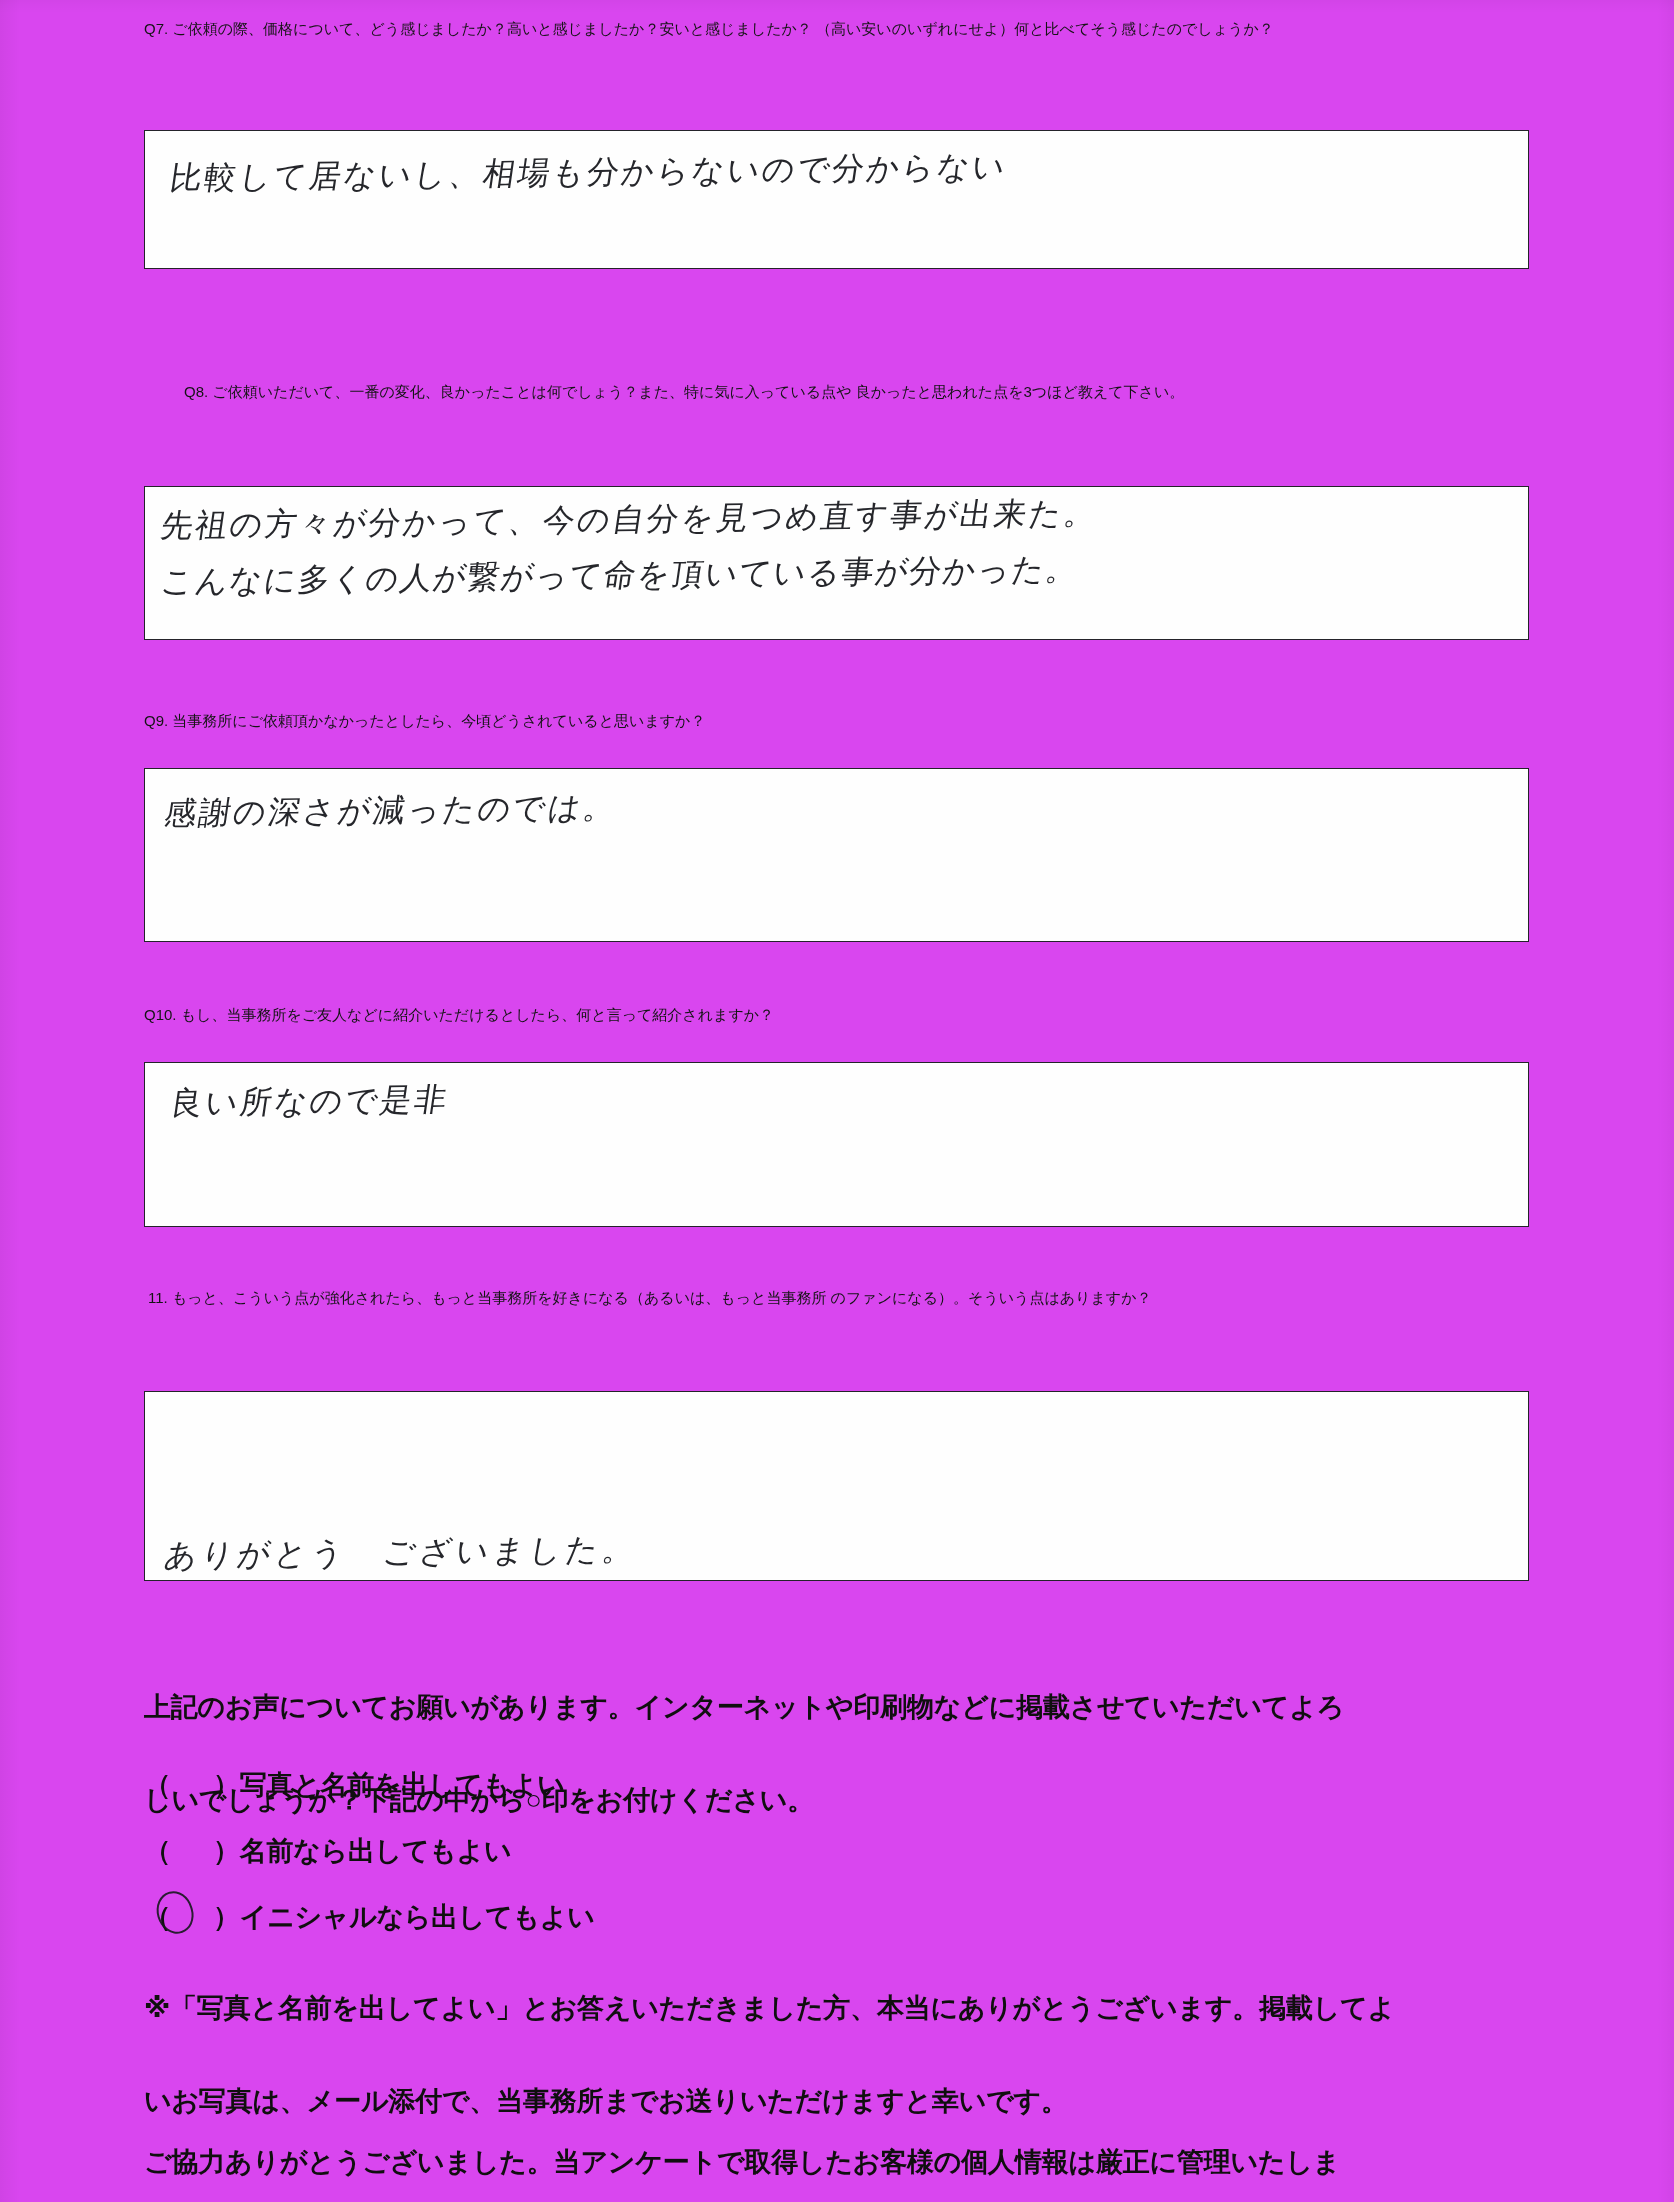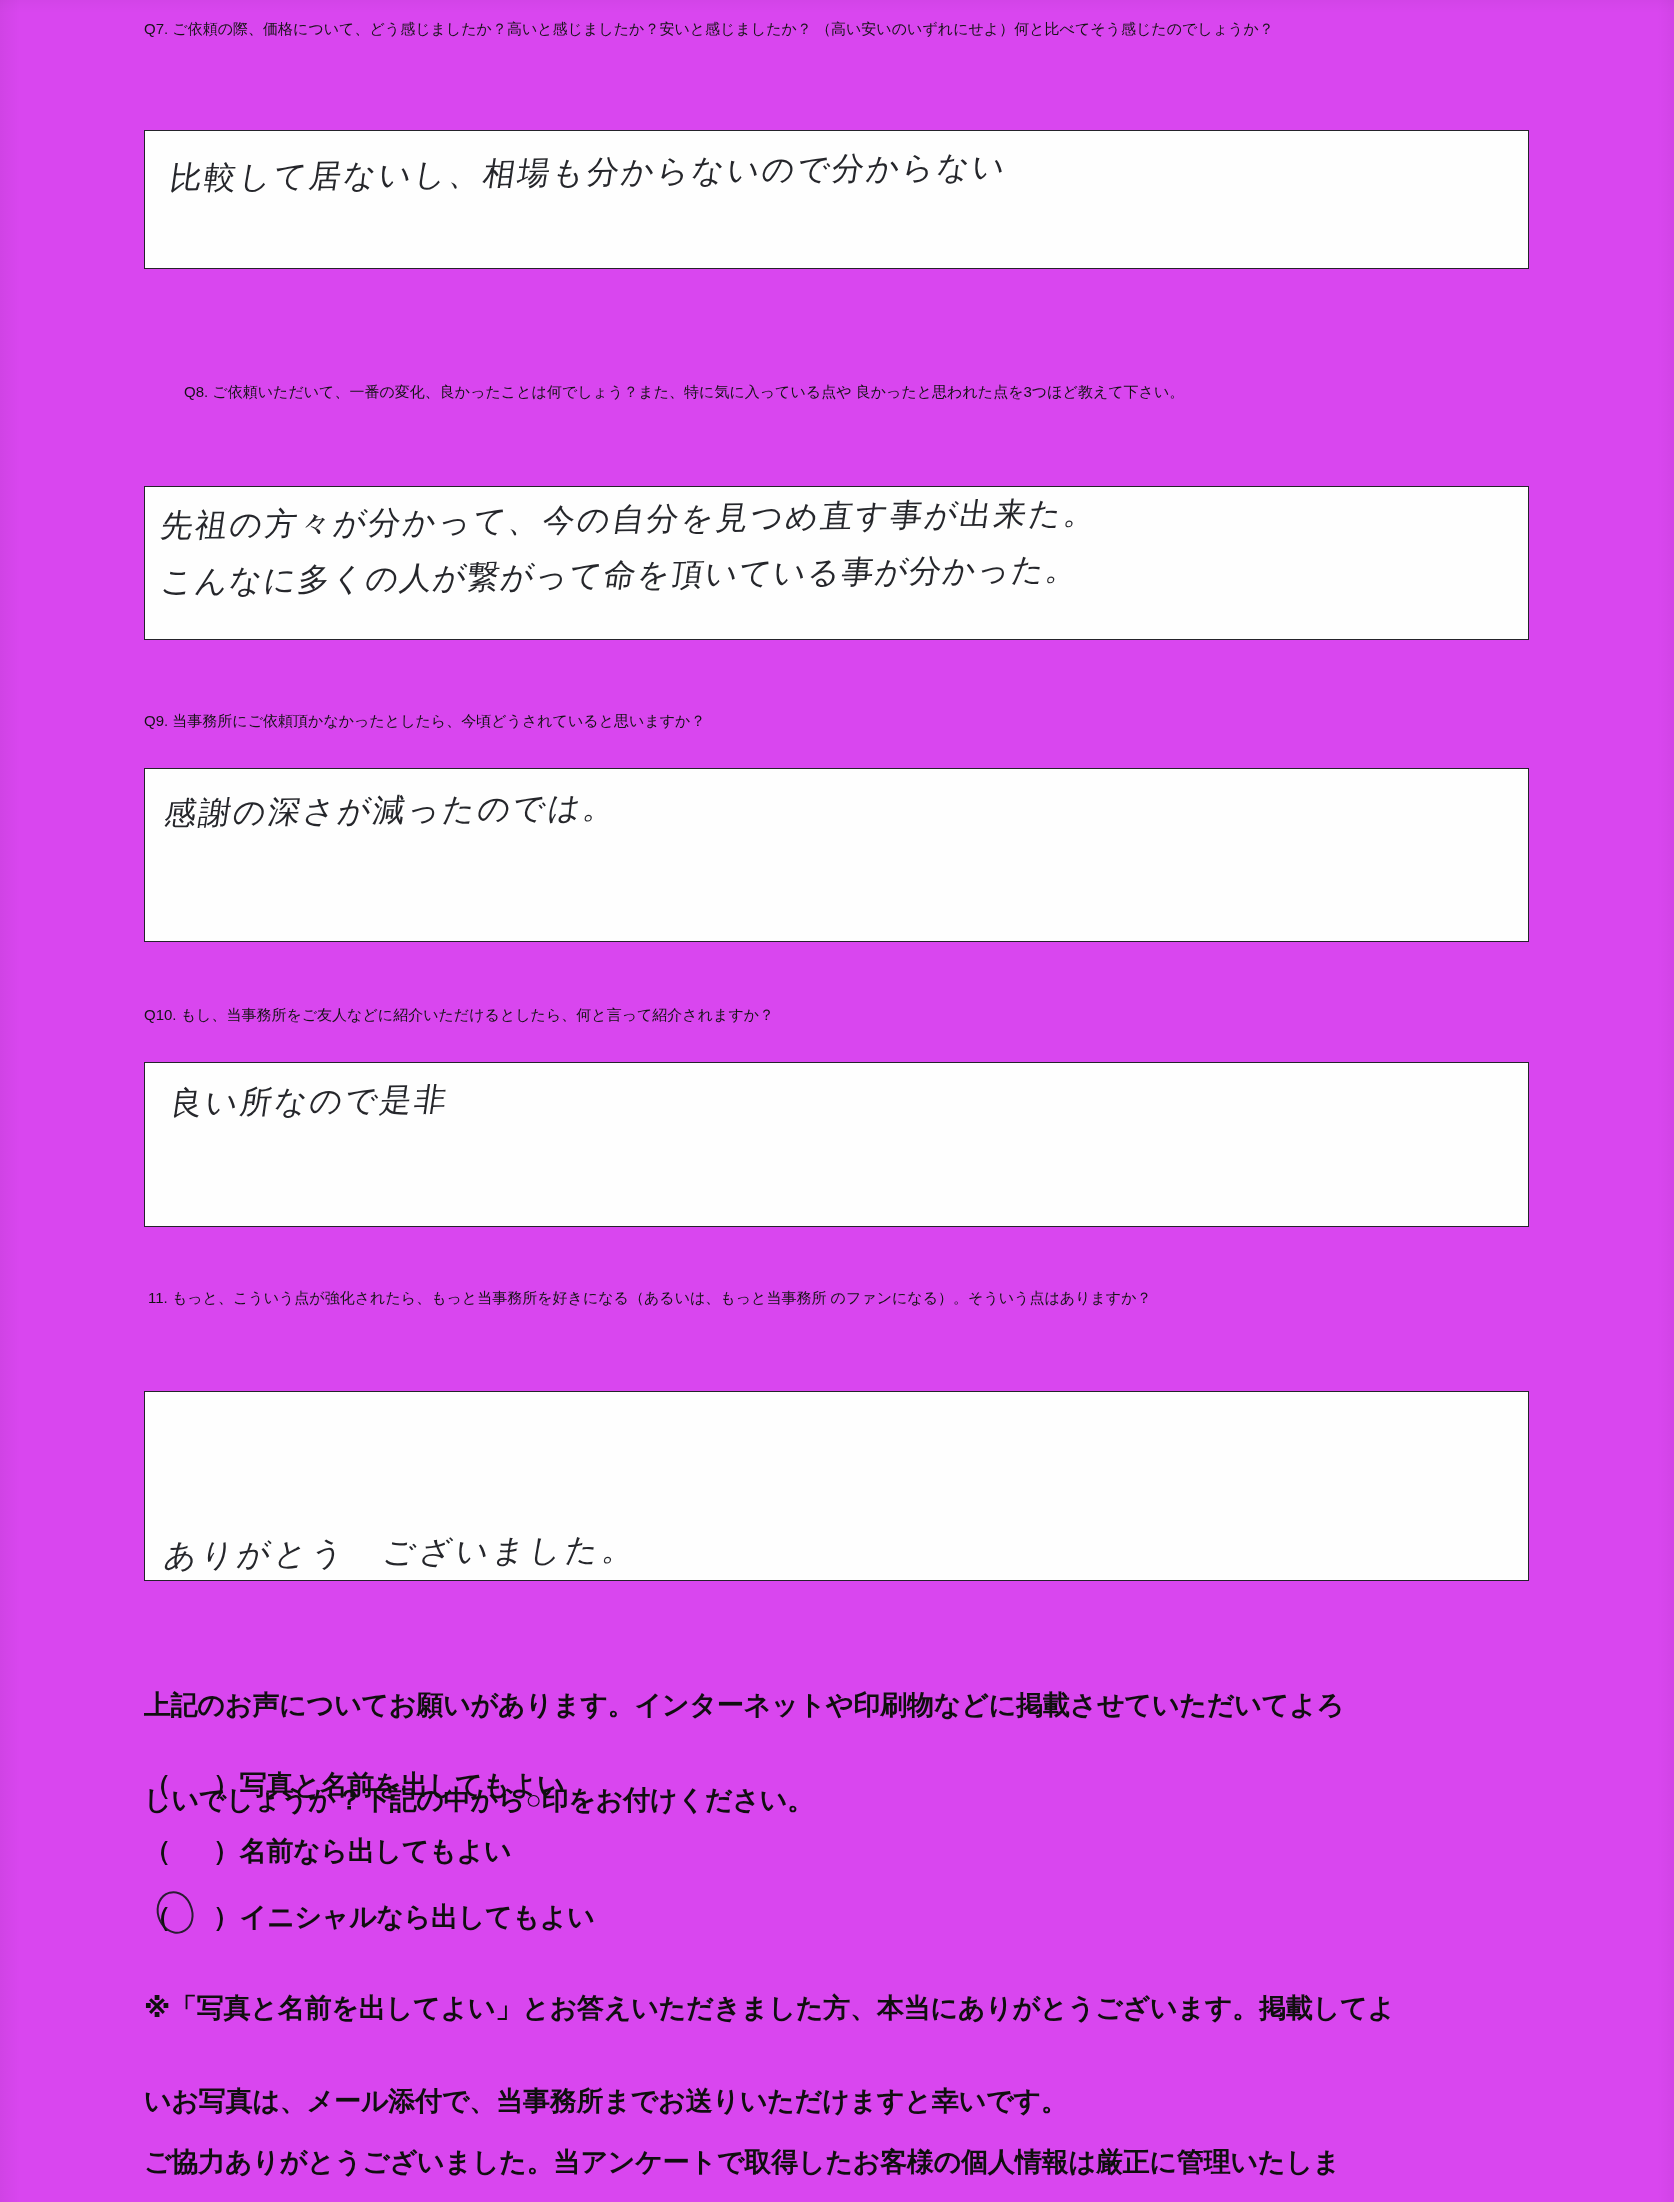--- a/index.html
+++ b/index.html
@@ -131,21 +131,21 @@
 
     <div style="position:absolute; left:4px; top:1289px; width:1401px;">
       <span class="qline">11. もっと、こういう点が強化されたら、もっと当事務所を好きになる（あるいは、もっと当事務所</span>
       <span class="qline">のファンになる）。そういう点はありますか？</span>
     </div>
     <div class="answer-box" style="position:absolute; left:0; top:1391px; width:1385px; height:190px;">
       <span class="hand" style="left:20.4px; top:139px; letter-spacing:3.7px;">ありがとう　ございました。</span>
     </div>
 
     <div class="para" style="position:absolute; left:0; top:1638px; width:1401px;">
-      <span style="display:block;font-family:Liberation Mono, monospace;">上記のお声についてお願いがあります。インターネットや印刷物などに掲載させていただいてよろ</span>
+      <span style="display:block;">上記のお声についてお願いがあります。インターネットや印刷物などに掲載させていただいてよろ</span>
       <span style="display:block;">しいでしょうか？下記の中から○印をお付けください。</span>
     </div>
 
     <ul class="opt-list" style="position:absolute; left:0; top:1762px; width:928px;">
 
       <li class="opt-row">
         <span class="opt-paren">
           <span>（</span>
           <span style="display:inline-block;width:28px;"></span>
           <span>）</span>

